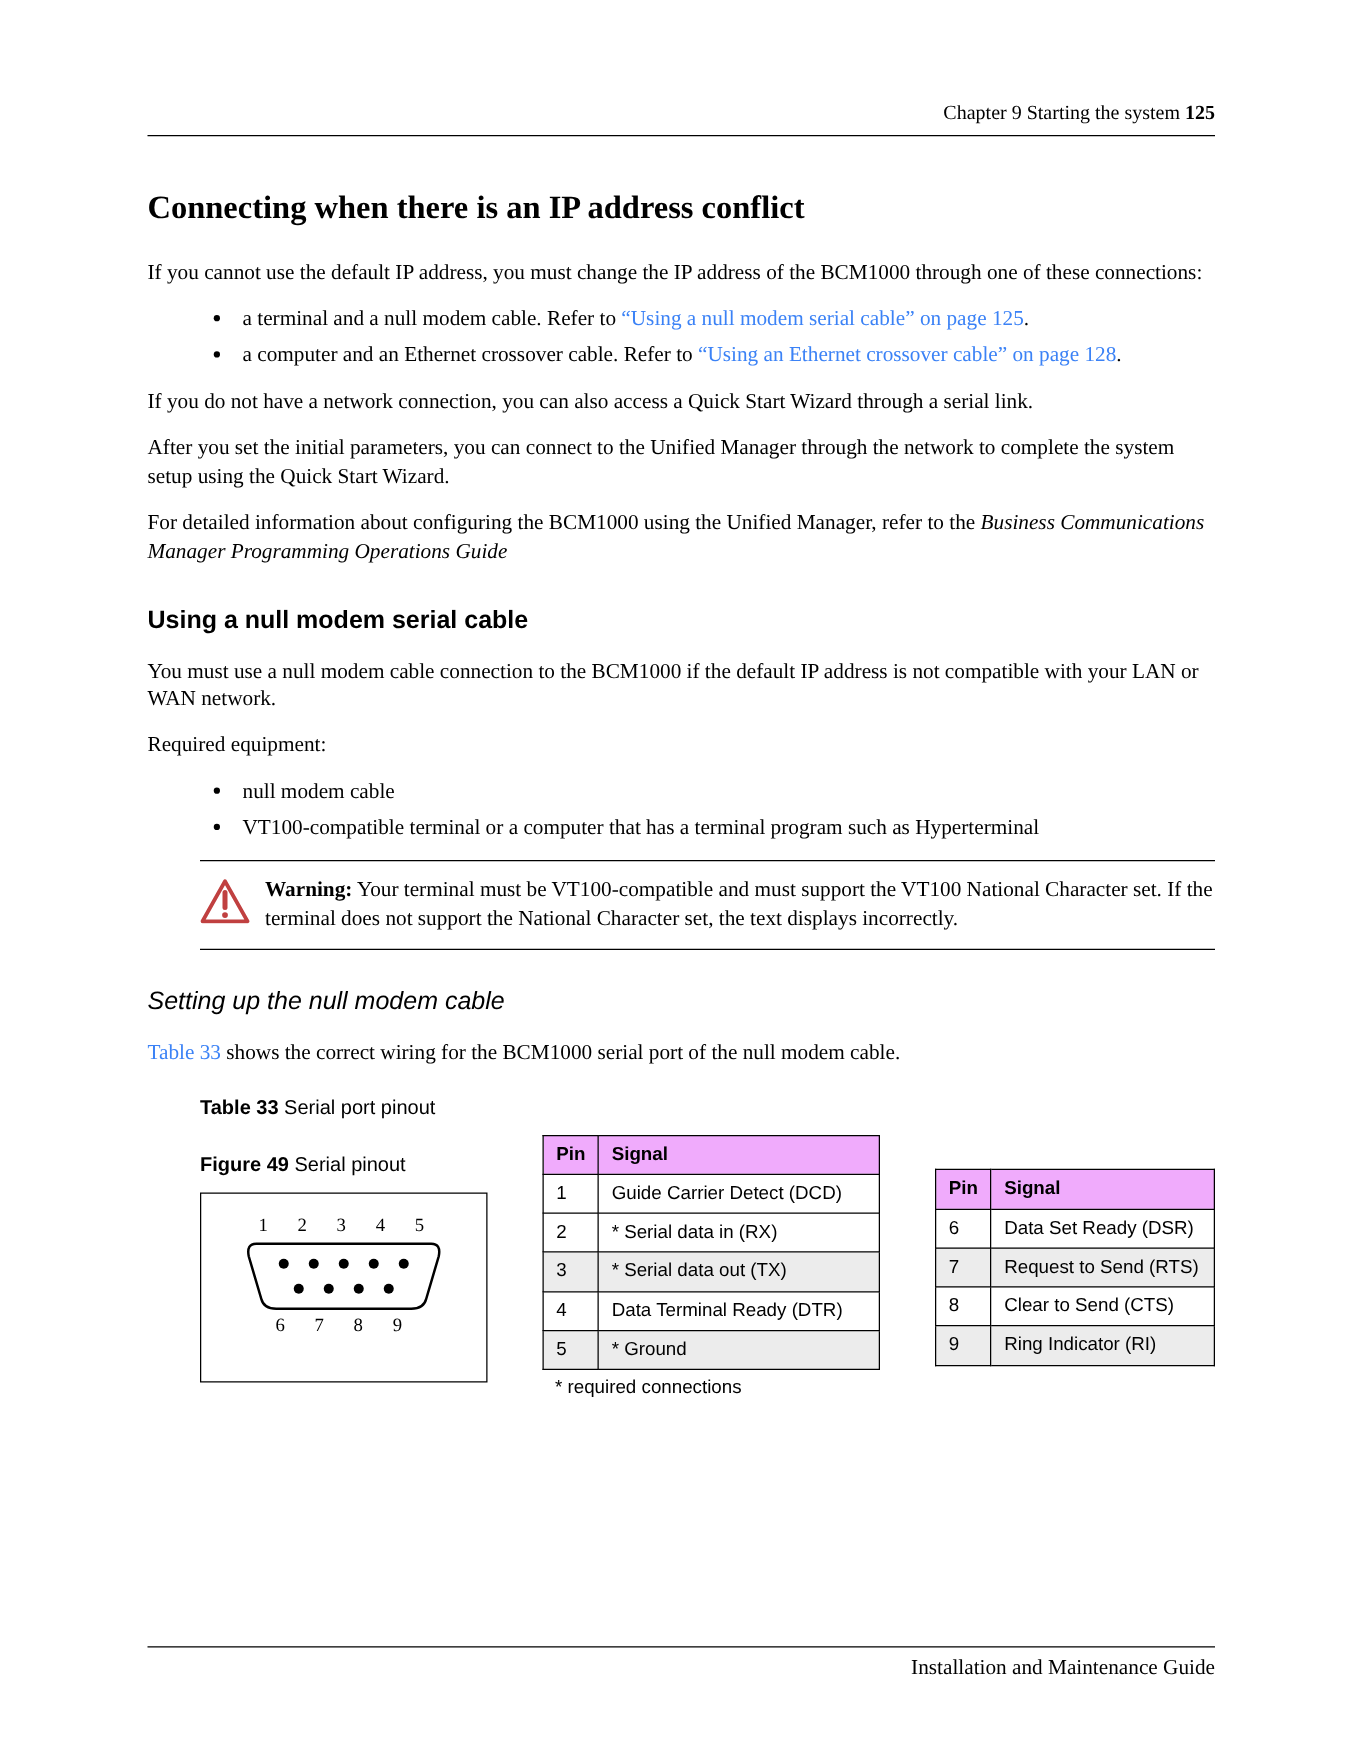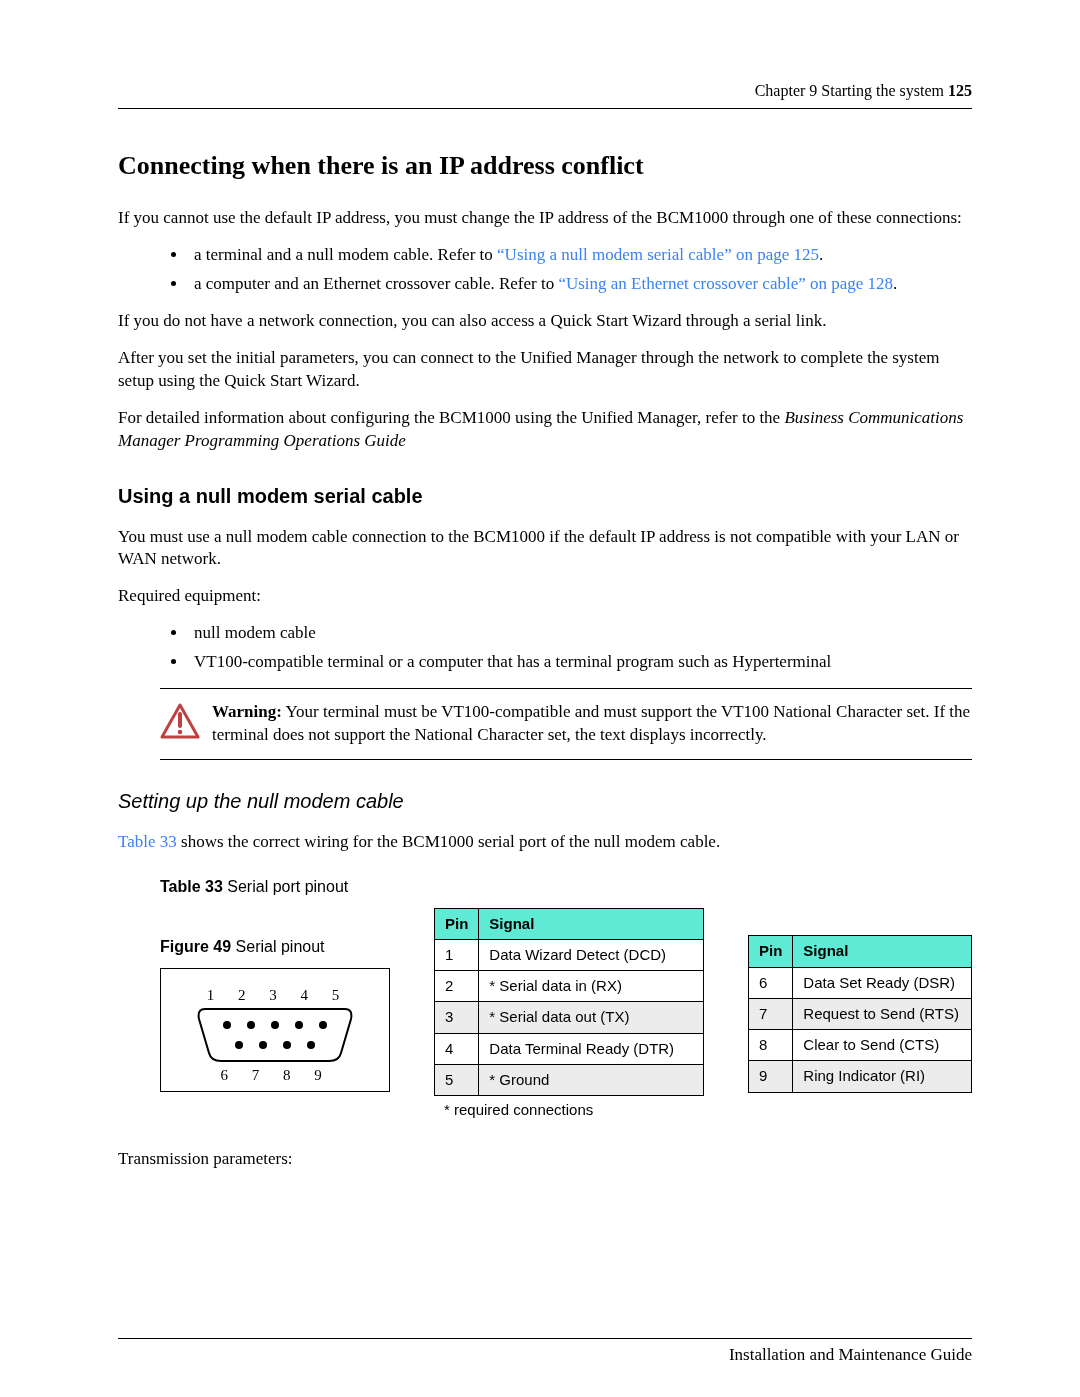--- a/index.html
+++ b/index.html
@@ -73,21 +73,21 @@
   .figure-caption .fcap-bold { font-weight: bold; }
   .tables-row {
     display: flex;
     margin-left: 42px;
     gap: 44px;
     align-items: center;
   }
   .fig-col { width: 230px; }
   .serial-connector {
     border: 1px solid #000;
-    height: 124px;
+    height: 152px;
     width: 230px;
     position: relative;
     padding-top: 16px;
     font-size: 15px;
     font-family: Georgia, serif;
   }
   .serial-connector .top-nums {
     text-align: center;
     letter-spacing: 10px;
     font-size: 15px;
@@ -107,35 +107,35 @@
     font-family: Arial, Helvetica, sans-serif;
     font-size: 15px;
   }
   table.pinout th, table.pinout td {
     border: 1px solid #000;
     padding: 5px 10px;
     text-align: left;
     vertical-align: middle;
   }
   table.pinout th {
-    background: #5eead4;
+    background: #f0abfc;
     font-weight: bold;
   }
   table.pinout tr.shade td { background: #ececec; }
   table.pinout td:first-child, table.pinout th:first-child { width: 44px; }
   .left-pin-table { width: 270px; }
   .right-pin-table { width: 246px; }
   .footnote {
     font-family: Arial, Helvetica, sans-serif;
     font-size: 15px;
     padding: 4px 0 0 10px;
   }
   .footer {
     position: absolute;
-    bottom: 32px; left: 118px; right: 108px;
+    bottom: 53px; left: 118px; right: 108px;
   }
   .footer-line { border-top: 1.5px solid #000; margin-bottom: 6px; }
   .footer-text { text-align: right; font-size: 17px; }
 </style>
 </head>
 <body>
 
 <div class="page">
 
   <div class="running-head">
@@ -222,21 +222,21 @@
 
       <div>
         <table class="pinout left-pin-table">
           <tbody>
               <tr>
             <th>Pin</th>
             <th>Signal</th>
           </tr>
           <tr>
                 <td>1</td>
-                <td>Data Wizard Detect (DCD)</td>
+                <td>Guide Carrier Detect (DCD)</td>
               </tr>
           <tr>
                 <td>2</td>
                 <td>* Serial data in (RX)</td>
               </tr>
           <tr class="shade">
                 <td>3</td>
                 <td>* Serial data out (TX)</td>
               </tr>
           <tr>
@@ -271,20 +271,19 @@
               <td>Clear to Send (CTS)</td>
             </tr>
         <tr class="shade">
               <td>9</td>
               <td>Ring Indicator (RI)</td>
             </tr>
       </tbody>
         </table>
     </div>
 
-    <p class="indent" style="margin-top:28px">Transmission parameters:</p>
   </div>
 
   <div class="footer">
     <div class="footer-line"></div>
     <div class="footer-text">Installation and Maintenance Guide</div>
   </div>
 </div>
 
 </body></html>

